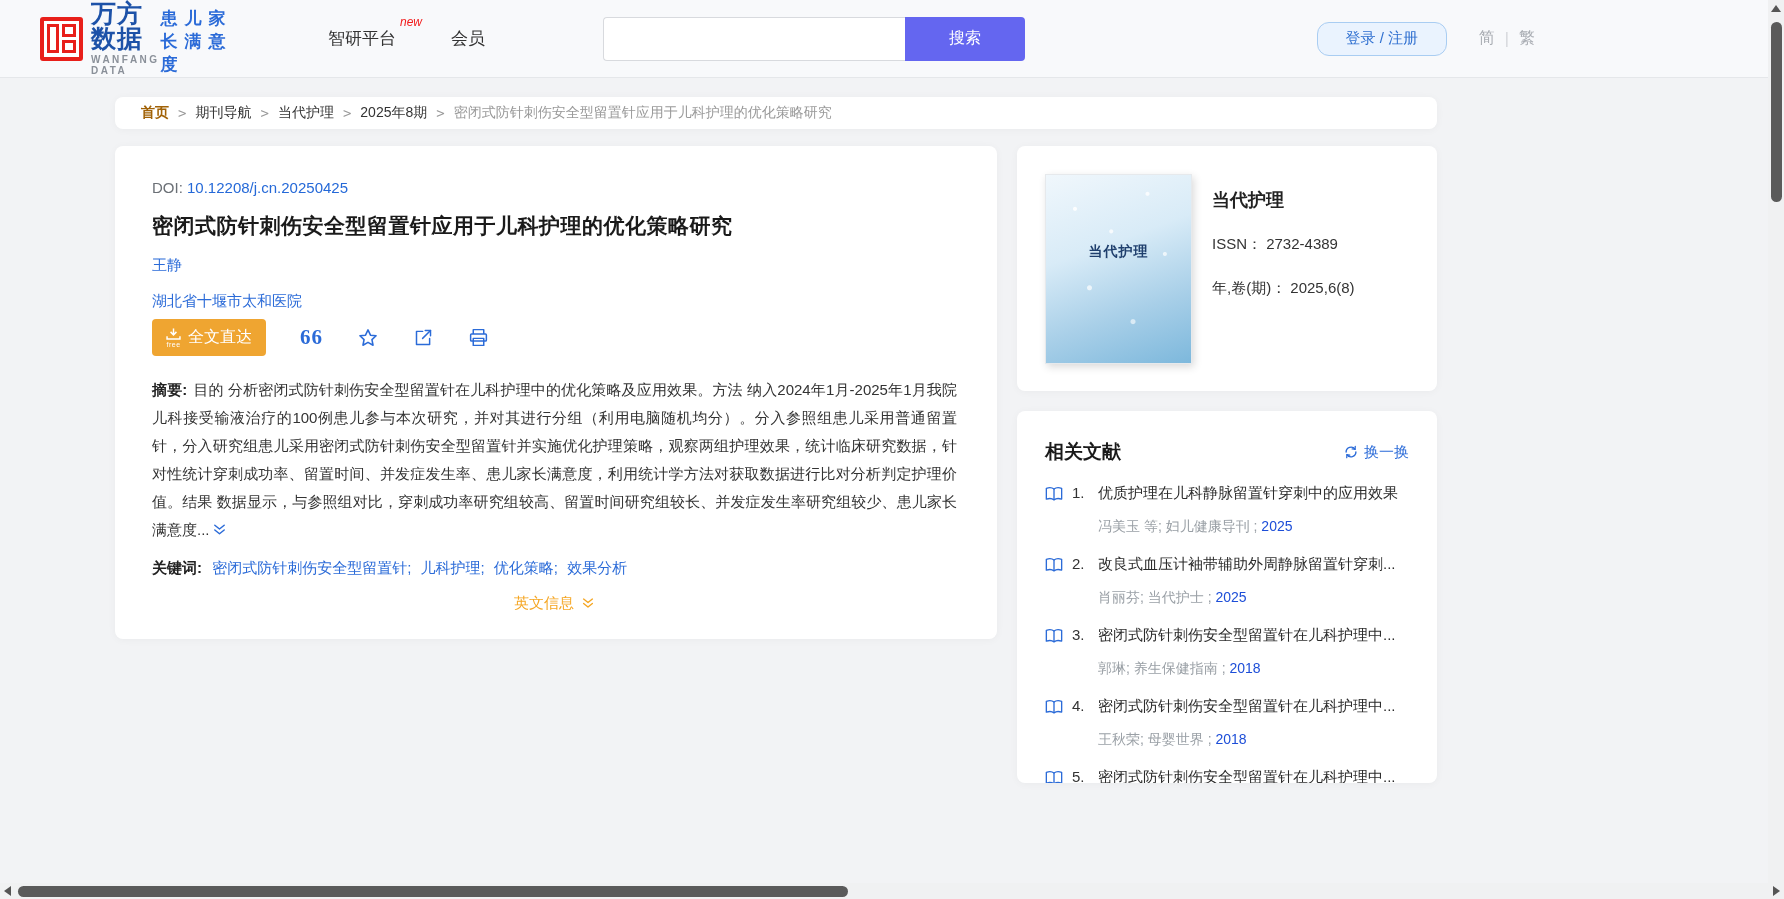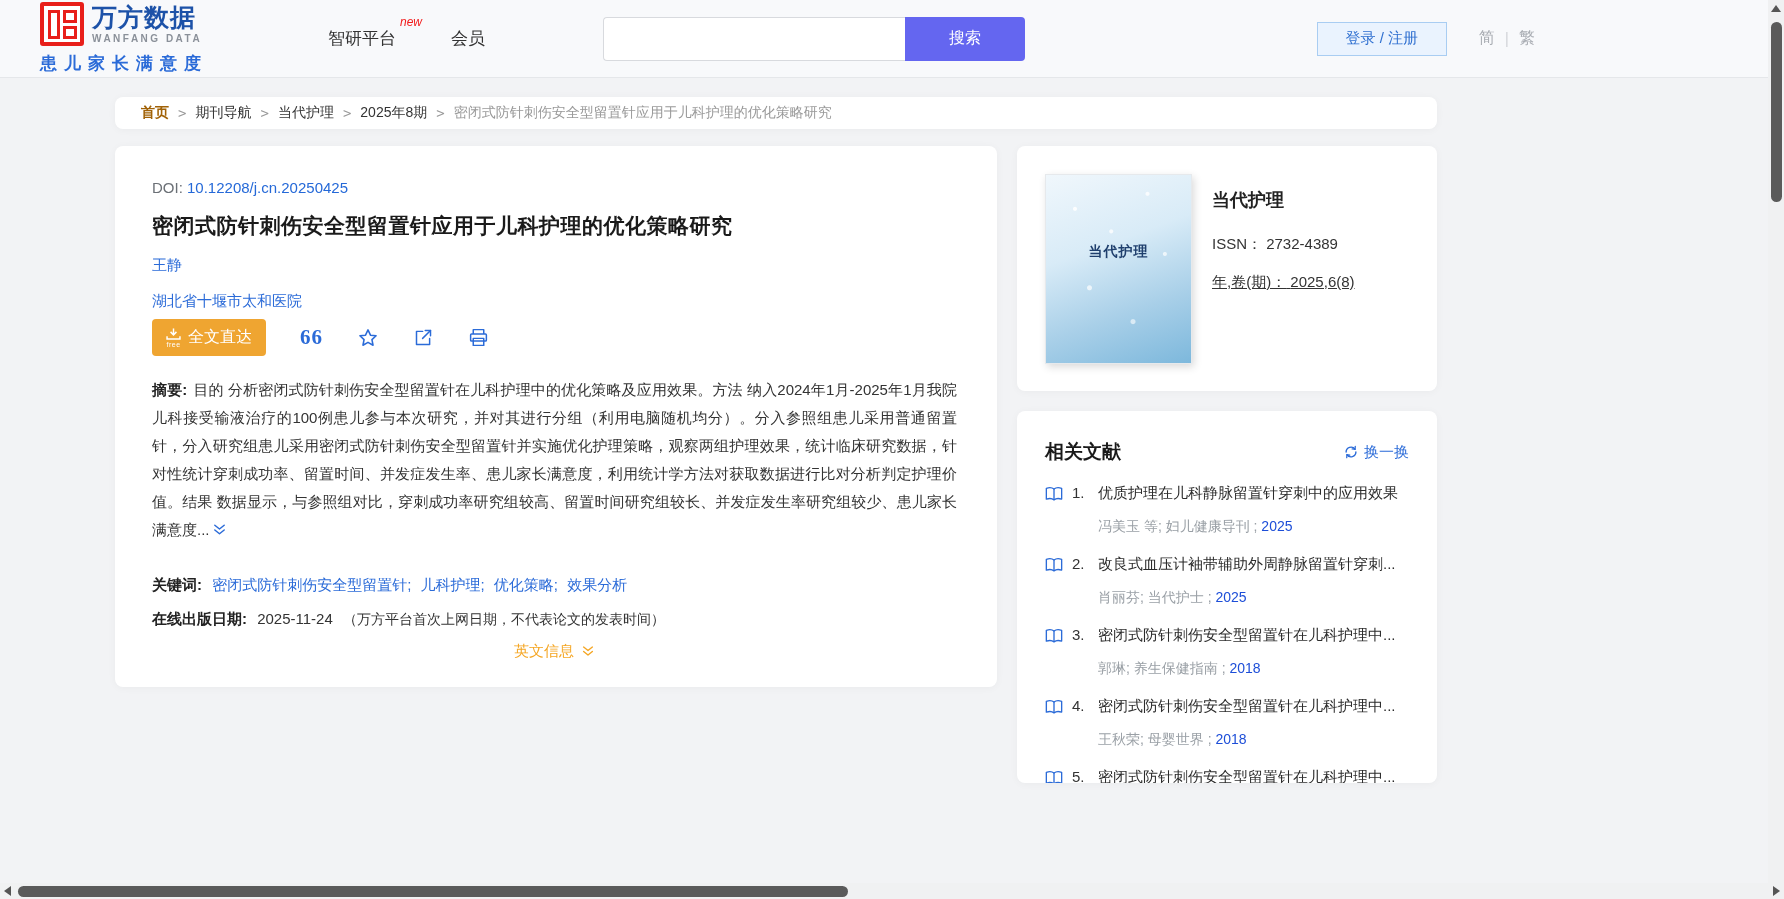--- a/index.html
+++ b/index.html
@@ -2,41 +2,41 @@
 <html><head>
 <meta charset="utf-8">
 <style>
   * { margin:0; padding:0; box-sizing:border-box; }
   body { font-family:"Liberation Sans","DejaVu Sans",sans-serif; background:#e9eaec; }
   .page { position:relative; width:1784px; height:899px; background:#f2f3f5; overflow:hidden; }
 
   
   .header { height:78px; background:#f8f9fb; border-bottom:1px solid #e5e7ea;
             display:flex; align-items:center; padding:0 249px 0 40px; }
-  .logo { display:flex; flex-direction:column; width:205px; }
+  .logo { display:flex; flex-direction:row; width:205px; }
   .logo-top { display:flex; align-items:center; }
   .logo-mark { width:44px; height:44px; background:#fff; border:4px solid #e81f1a; border-radius:3px;
                display:grid; grid-template-columns:12px 14px; grid-template-rows:13px 13px; gap:3px;
                padding:3px; justify-content:center; align-content:center; }
   .logo-mark .cell { border:3px solid #e81f1a; }
   .logo-mark .tall { grid-row:1 / span 2; }
   .logo-text { margin-left:8px; }
   .logo-cn { font-size:25px; font-weight:bold; color:#1d52a8; letter-spacing:1px; line-height:1; }
   .logo-en { font-size:10px; font-weight:bold; color:#8a9099; letter-spacing:2.5px; margin-top:3px; }
   .logo-tagline { font-size:17px; color:#2b6bd8; letter-spacing:7px; margin-top:6px; font-weight:bold; }
   .nav { display:flex; align-items:center; margin-left:28px; }
   .nav-item { font-size:17px; color:#333; margin-left:55px; position:relative; cursor:pointer; white-space:nowrap; }
   .nav-badge { position:absolute; top:-12px; right:-26px; color:#f21c1c; font-size:12px; font-style:italic; }
   .search-wrap { display:flex; margin-left:118px; }
   .search-input { width:302px; height:44px; background:#fff; border:1px solid #d8dade; border-right:none;
                   border-radius:4px 0 0 4px; font-size:15px; padding:0 12px; outline:none; }
   .search-btn { width:120px; height:44px; background:#6466f0; color:#fff; font-size:16px; border:none;
                 border-radius:0 4px 4px 0; cursor:pointer; }
   .header-spacer { flex:1; }
-  .login-btn { width:130px; height:34px; background:#eaf3fe; border:1px solid #a9cdf2; border-radius:0;
+  .login-btn { width:130px; height:34px; background:#eaf3fe; border:1px solid #a9cdf2; border-radius:12px;
                color:#2e6fd0; font-size:15px; cursor:pointer; }
   .lang { display:flex; align-items:center; margin-left:32px; font-size:16px; color:#a9adb3; }
   .lang-sep { margin:0 10px; color:#d3d5d9; }
   .lang-item { cursor:pointer; }
 
   
   .container { width:1322px; margin-left:115px; }
   .card { background:#fff; border-radius:8px; box-shadow:0 1px 8px rgba(0,0,0,.04); }
 
   .breadcrumb { margin-top:19px; height:32px; display:flex; align-items:center; padding:0 26px;
@@ -61,21 +61,21 @@
                   font-size:16px; padding:0 14px; display:flex; align-items:center; cursor:pointer; }
   .ft-icon { display:flex; flex-direction:column; align-items:center; margin-right:7px; line-height:1; }
   .ft-icon .free { font-size:7px; color:#fff; margin-top:1px; letter-spacing:.5px; }
   .act-icon { margin-left:34px; cursor:pointer; display:flex; align-items:center; }
   .quote-glyph { font-size:21px; font-weight:bold; color:#2b6bd8; font-family:"Liberation Serif","DejaVu Serif",serif; letter-spacing:1px; }
 
   .abstract { margin-top:20px; font-size:15px; line-height:28px; color:#333; text-align:justify; }
   .bold-label { font-weight:bold; color:#222; margin-right:6px; }
   .expand-icon { display:inline-block; vertical-align:-2px; margin-left:2px; cursor:pointer; }
 
-  .kw-line { margin-top:26px; font-size:15px; line-height:26px; }
+  .kw-line { margin-top:9px; font-size:15px; line-height:26px; }
   .kw { color:#2b6bd8; cursor:pointer; margin-right:5px; }
   .date-line { margin-top:12px; font-size:15px; color:#333; }
   .date-note { margin-left:6px; font-size:14px; }
   .english-row { margin-top:13px; text-align:center; }
   .english-link { color:#f5a623; font-size:15px; cursor:pointer; }
 
   
   .sidebar { width:420px; margin-left:20px; }
   .journal-card { height:245px; padding:28px; display:flex; }
   .cover { width:147px; height:190px; border:1px solid #e6e9ec; box-shadow:2px 3px 8px rgba(0,0,0,.15);
@@ -86,21 +86,21 @@
              radial-gradient(circle at 82% 42%, rgba(255,255,255,.7) 1.5px, transparent 2.5px),
              radial-gradient(circle at 30% 60%, rgba(255,255,255,.7) 2px, transparent 3px),
              radial-gradient(circle at 60% 78%, rgba(255,255,255,.6) 2px, transparent 3px),
              linear-gradient(160deg,#f0f7fc 0%,#d8ebf7 38%,#a8cfe8 70%,#7db8dc 100%);
            position:relative; cursor:pointer; flex-shrink:0; }
   .cover-title { position:absolute; top:36%; left:0; right:0; text-align:center;
                  font-size:14px; font-weight:bold; color:#1f3f6d; letter-spacing:1px; }
   .journal-info { margin-left:20px; padding-top:14px; font-size:15px; color:#333; }
   .journal-name { font-size:18px; font-weight:bold; color:#222; cursor:pointer; }
   .journal-issn { margin-top:23px; }
-  .journal-vol { margin-top:19px;text-decoration:underline; }
+  .journal-vol { margin-top:25px; }
 
   .related-card { margin-top:20px; height:372px; padding:28px 28px 0 28px; overflow:hidden; }
   .related-head { display:flex; align-items:center; justify-content:space-between; }
   .related-title { font-size:19px; font-weight:bold; color:#1a1a1a; }
   .refresh { display:flex; align-items:center; color:#2b6bd8; font-size:15px; cursor:pointer; }
   .refresh svg { margin-right:5px; }
   .rel-item { margin-top:19px; }
   .rel-row1 { display:flex; align-items:flex-start; }
   .rel-book { flex-shrink:0; margin-top:2px; }
   .rel-num { margin-left:9px; width:26px; flex-shrink:0; font-size:15px; color:#333; }
@@ -235,25 +235,20 @@
         </div>
 
         <div class="kw-line">
           <span class="bold-label">关键词:</span>
           <span class="kw"><span>密闭式防针刺伤安全型留置针</span><span>;</span></span>
           <span class="kw"><span>儿科护理</span><span>;</span></span>
           <span class="kw"><span>优化策略</span><span>;</span></span>
           <span class="kw"><span>效果分析</span></span>
         </div>
 
-        <div class="date-line">
-          <span class="bold-label">在线出版日期:</span>
-          <span>2025-11-24</span>
-          <span class="date-note">（万方平台首次上网日期，不代表论文的发表时间）</span>
-        </div>
 
         <div class="english-row">
           <span class="english-link">
             <span>英文信息</span>
             <svg style="vertical-align:-2px;margin-left:3px" width="14" height="14" viewBox="0 0 16 16" fill="none" stroke="#f5a623" stroke-width="1.6" stroke-linecap="round" stroke-linejoin="round">
                 <path d="M3 3.5 L8 7.5 L13 3.5"></path>
                 <path d="M3 8.5 L8 12.5 L13 8.5"></path>
               </svg>
           </span>
         </div>

